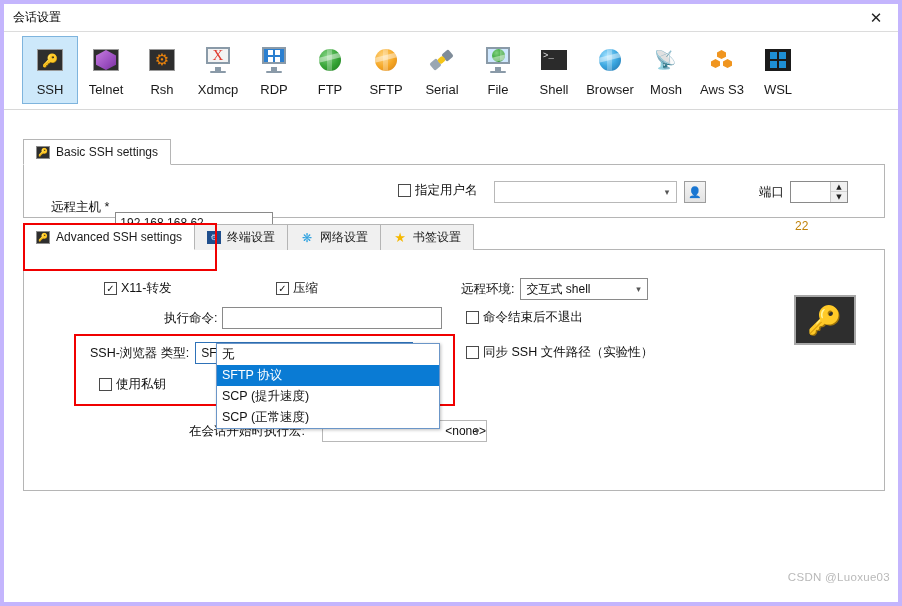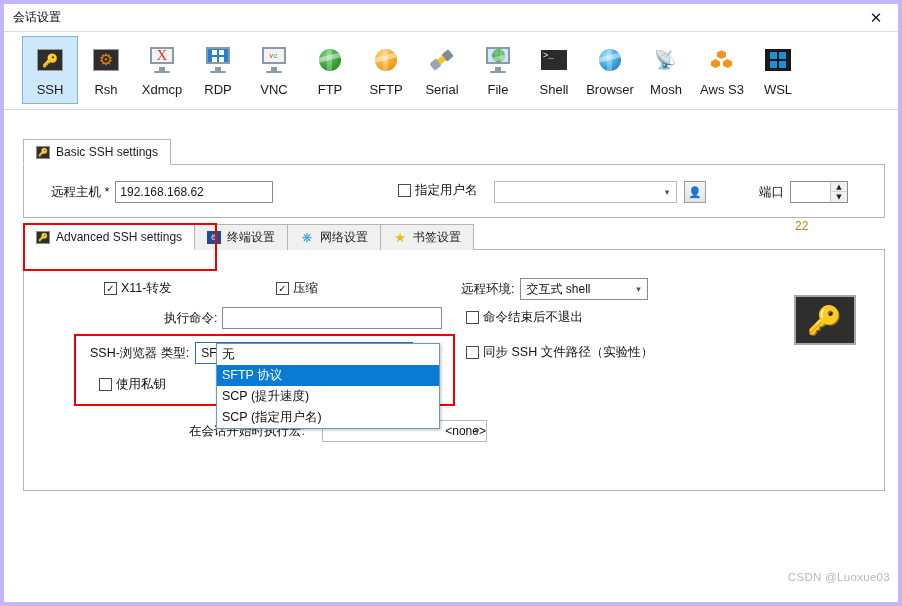--- a/index.html
+++ b/index.html
@@ -370,20 +370,28 @@
 
   <div class="proto-bar">
 
     <div class="proto selected">
       <div class="glyph">
           <div class="mono-box">🔑</div>
         </div>
       <div class="plabel">SSH</div>
     </div>
 
+    <div class="proto">
+      <div class="glyph">
+          <div class="mono-box" style="background:#2e2e2e">
+            <div class="cube"></div>
+          </div>
+        </div>
+      <div class="plabel">Telnet</div>
+    </div>
 
     <div class="proto">
       <div class="glyph">
           <div class="mono-box" style="background:#2e2e2e">
             <span class="gears">⚙</span>
           </div>
         </div>
       <div class="plabel">Rsh</div>
     </div>
 
@@ -411,30 +419,20 @@
                 <i style="background:#fff"></i>
               </div>
             </div>
             <div class="stand"></div>
             <div class="base"></div>
           </div>
       </div>
       <div class="plabel">RDP</div>
     </div>
 
-    <div class="proto">
-      <div class="glyph">
-        <div class="monitor">
-            <div class="scr" style="font-size:7px;color:#d02b2b;letter-spacing:1px">v<span style="color:#2aa04a">c</span></div>
-            <div class="stand"></div>
-            <div class="base"></div>
-          </div>
-      </div>
-      <div class="plabel">VNC</div>
-    </div>
 
     <div class="proto">
       <div class="glyph">
           <div class="globe"></div>
         </div>
       <div class="plabel">FTP</div>
     </div>
 
     <div class="proto">
       <div class="glyph">
@@ -520,21 +518,21 @@
     <div class="tabgroup" style="left:19px; top:29px; width:862px;">
       <div class="tabstrip">
         <div class="tab active">
           <span class="tab-ico key">🔑</span>
           <span>Basic SSH settings</span>
         </div>
       </div>
       <div class="tabbody" style="height:54px; position:relative;">
         <div class="row" style="position:absolute; left:27px; top:16px;">
           <span class="lbl">远程主机 *</span>
-          <span class="txtbox" style="width:158px; margin-left:6px;">192.168.168.62</span>
+          <span class="txtbox" style="width:158px; margin-left:6px;margin-top:31px;">192.168.168.62</span>
         </div>
         <div class="row" style="position:absolute; left:334px; top:17px;padding-left:40px;">
           <label class="checkbox">
             <span class="cbx"></span>
             <span class="lbl">指定用户名</span>
           </label>
         </div>
         <div class="combo flat" style="position:absolute; left:470px; top:16px; width:183px;">
           <span placeholder=""></span>
           <span class="arrow">▾</span>
@@ -632,21 +630,21 @@
 
         <div class="bigkey" style="right:28px; top:45px;">🔑</div>
 
       </div>
     </div>
 
     <div class="dd-popup" style="left:212px; top:233px; width:224px;">
       <div class="dd-item">无</div>
       <div class="dd-item sel">SFTP 协议</div>
       <div class="dd-item">SCP (提升速度)</div>
-      <div class="dd-item">SCP (指定用户名)</div>
+      <div class="dd-item">SCP (正常速度)</div>
     </div>
 
     <div class="redbox" style="left:19px; top:113px; width:194px; height:48px;"></div>
     <div class="redbox" style="left:70px; top:224px; width:381px; height:72px;"></div>
 
     <div class="btnrow" style="top:345px;">
       <div class="dlgbtn">
         <span class="badge-ok">✓</span>
         <span>OK</span>
       </div>

